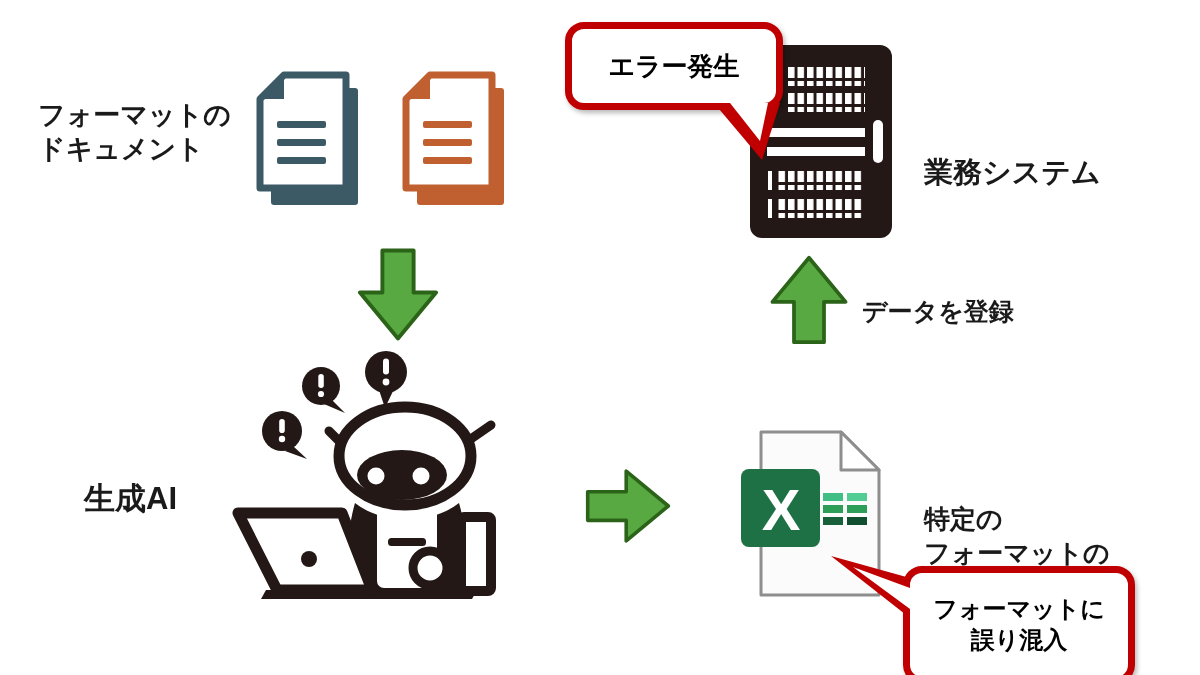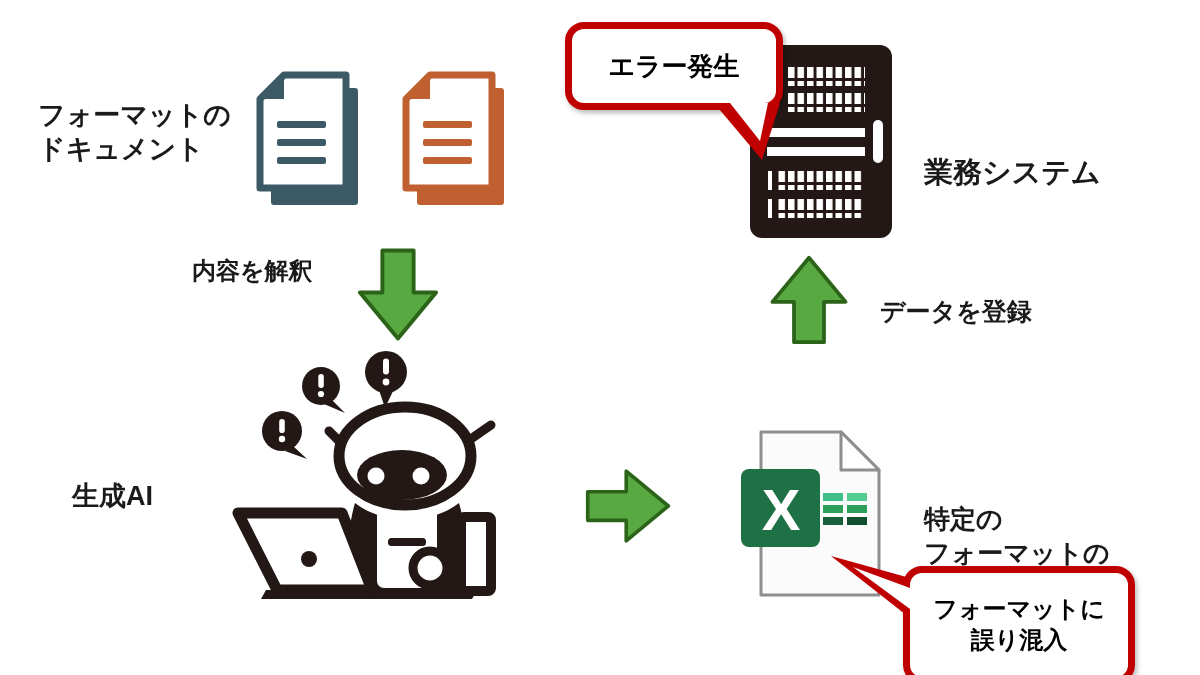--- a/index.html
+++ b/index.html
@@ -37,27 +37,26 @@
 
   <svg class="abs" style="left:402px;top:71px;" width="106" height="137" viewBox="0 0 106 137">
     <rect x="15" y="17" width="87" height="117" rx="3" fill="#c05f30"></rect>
     <path d="M28,4 H90 V117 H4 V28 Z" fill="#ffffff" stroke="#c05f30" stroke-width="7" stroke-linejoin="round"></path>
     <path d="M28,5 L5,28 L28,28 Z" fill="#c05f30"></path>
     <rect x="21" y="50" width="49" height="7" rx="2" fill="#c05f30"></rect>
     <rect x="21" y="68" width="49" height="7" rx="2" fill="#c05f30"></rect>
     <rect x="21" y="86" width="49" height="7" rx="2" fill="#c05f30"></rect>
   </svg>
 
-  <div class="abs lbl" style="left:192px;top:256px;font-size:24px;">内容を解釈</div>
 
   <svg class="abs" style="left:357px;top:247px;" width="82" height="95" viewBox="0 0 84 96">
     <path d="M26,3 H58 V46 H81 L42,93 L3,46 H26 Z" fill="#58a942" stroke="#2b6318" stroke-width="4" stroke-linejoin="round"></path>
   </svg>
 
-  <div class="abs lbl" style="left:72px;top:479px;font-size:27px;">生成AI</div>
+  <div class="abs lbl" style="left:84px;top:479px;font-size:31px;">生成AI</div>
 
   <svg class="abs" style="left:225px;top:335px;" width="330" height="270" viewBox="0 0 330 270">
 
     <g>
       <circle cx="57" cy="96" r="20" fill="#231815"></circle>
       <path d="M68,111 L82,124 L60,116 Z" fill="#231815"></path>
       <rect x="54.2" y="84" width="5.6" height="14" rx="2.8" fill="#ffffff"></rect>
       <circle cx="57" cy="104" r="3.2" fill="#ffffff"></circle>
     </g>
     <g>
@@ -113,21 +112,21 @@
     <rect x="110" y="101" width="20" height="8" fill="#0f4f2f"></rect>
   </svg>
 
   <div class="abs lbl" style="left:924px;top:459px;font-size:26px;line-height:1.3;margin-top:44px;">特定の
 フォーマットの
 データ</div>
 
   <svg class="abs" style="left:766px;top:255px;" width="86" height="90" viewBox="0 0 84 96">
     <path d="M3,50 L42,3 L81,50 H58 V93 H26 V50 Z" fill="#58a942" stroke="#2b6318" stroke-width="4" stroke-linejoin="round"></path>
   </svg>
-  <div class="abs lbl" style="left:862px;top:296px;font-size:25px;margin-left:18px;">データを登録</div>
+  <div class="abs lbl" style="left:862px;top:296px;font-size:25px;">データを登録</div>
 
   <svg class="abs" style="left:750px;top:45px;" width="142" height="193" viewBox="0 0 142 193">
     <defs>
       <pattern id="stripe" width="9.5" height="4" patternUnits="userSpaceOnUse">
         <rect width="6.5" height="4" fill="#ffffff"></rect>
       </pattern>
     </defs>
     <rect x="0" y="0" width="142" height="193" rx="12" fill="#231815"></rect>
     <rect x="37" y="22" width="78" height="11" fill="url(#stripe)"></rect>
     <rect x="37" y="36" width="78" height="5" fill="url(#stripe)"></rect>

